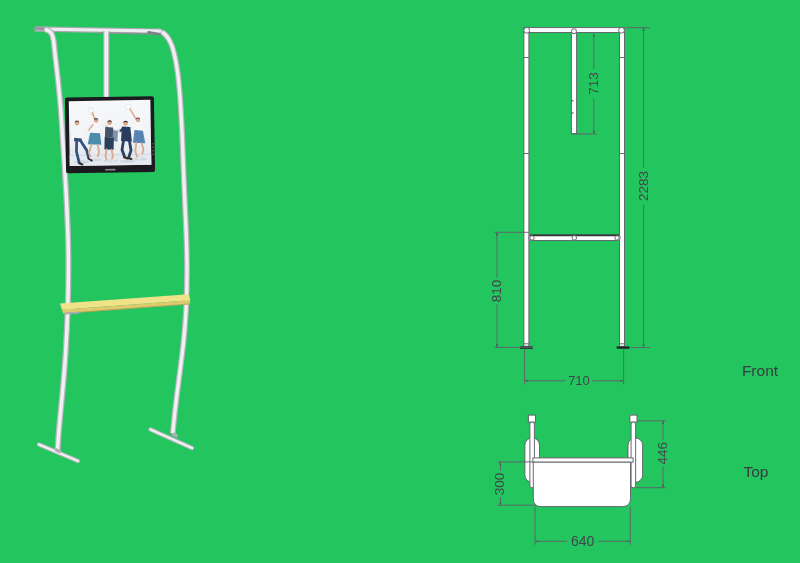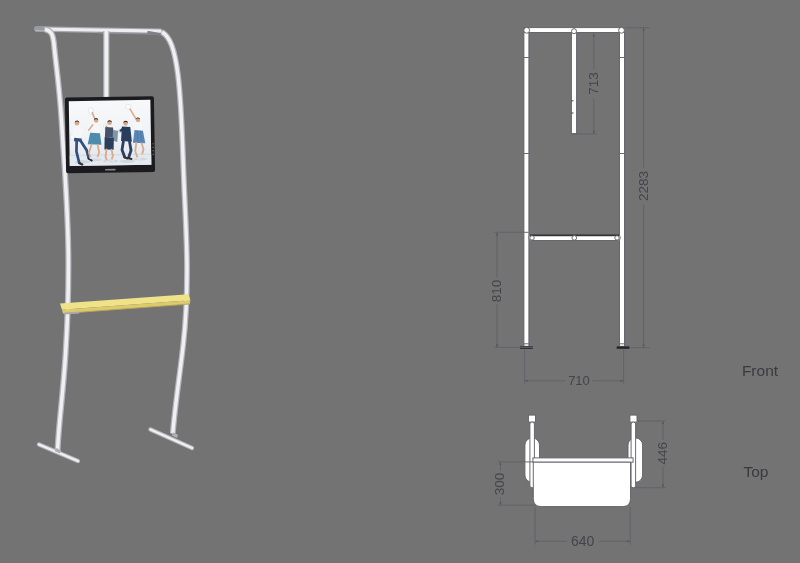--- a/index.html
+++ b/index.html
@@ -1,16 +1,16 @@
 <!DOCTYPE html>
 <html><head>
 <meta charset="utf-8">
 <style>
 html,body{margin:0;padding:0;background:#ffffff;}
-#page{position:relative;width:800px;height:563px;background:#737373;overflow:hidden;
+#page{position:relative;width:800px;height:563px;background:#22c55e;overflow:hidden;
 font-family:"Liberation Sans",sans-serif;}
 </style>
 </head>
 <body>
 <div id="page">
 <svg width="800" height="563" viewBox="0 0 800 563" xmlns="http://www.w3.org/2000/svg">
 <defs>
 <linearGradient id="scr" x1="0" y1="0" x2="0" y2="1">
 <stop offset="0" stop-color="#f7f8fa"></stop>
 <stop offset="0.55" stop-color="#f0f3f6"></stop>

